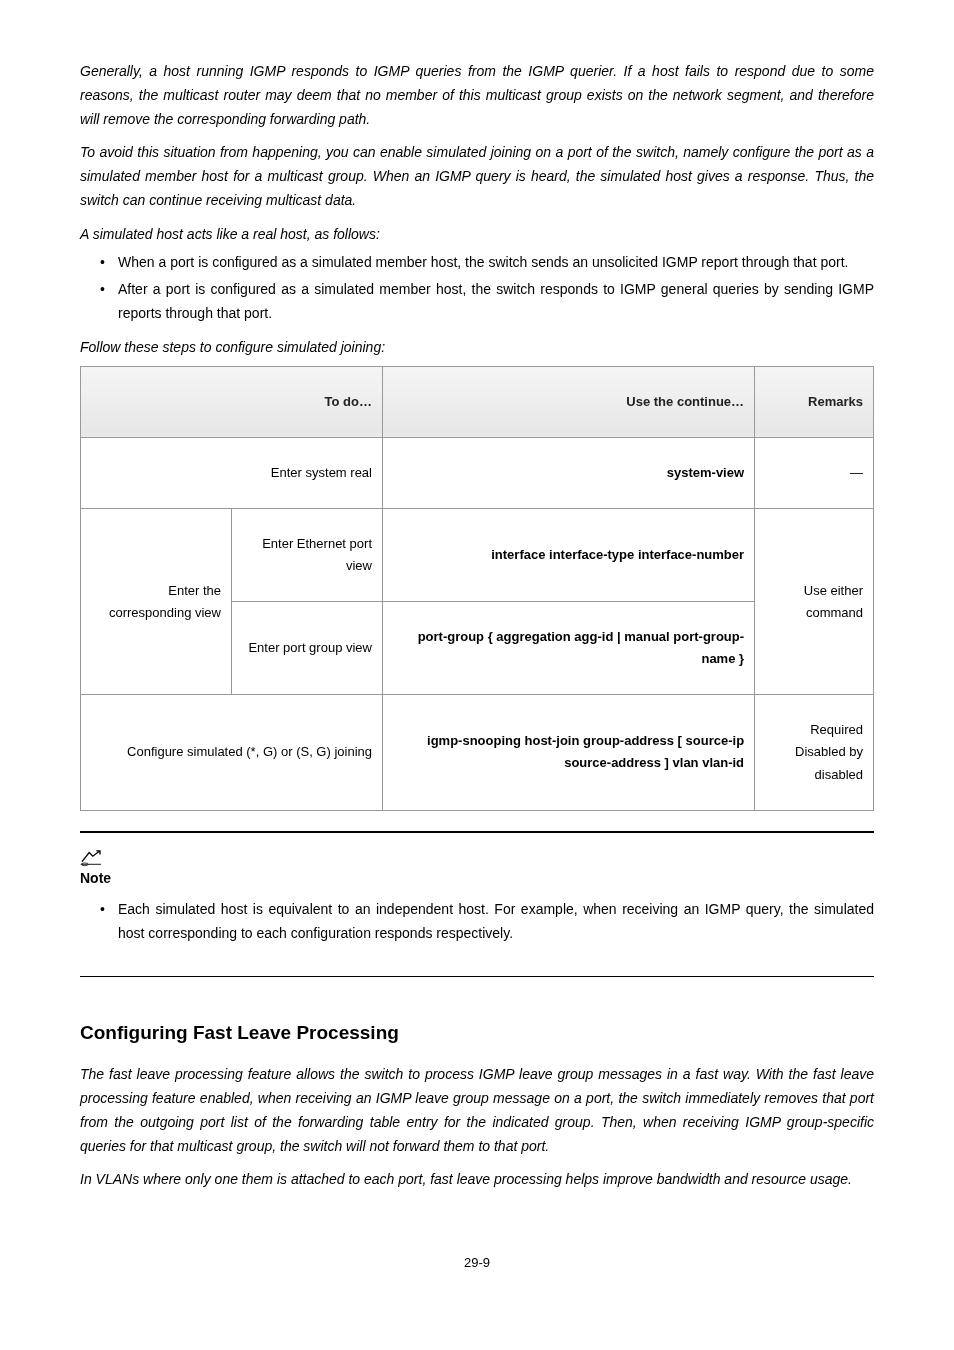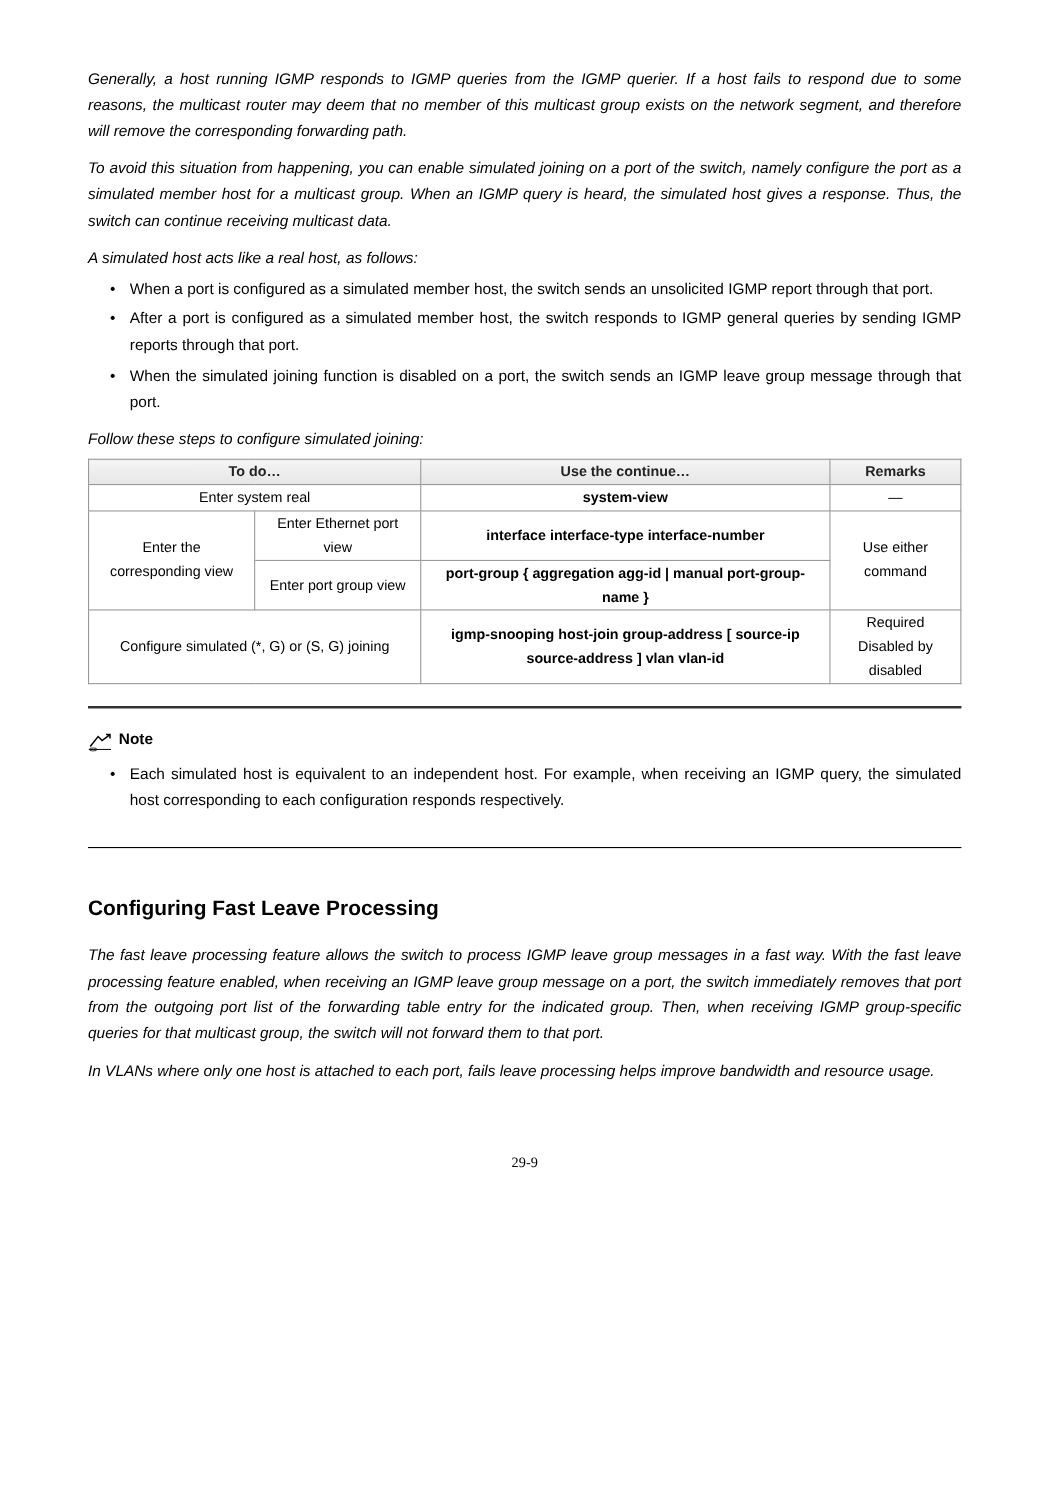--- a/index.html
+++ b/index.html
@@ -33,73 +33,72 @@
     top: 0;
   }
   table {
     width: 100%;
     border-collapse: collapse;
     margin: 6px 0 20px 0;
     font-size: 13px;
   }
   th, td {
     border: 1px solid #999;
-    padding: 0 10px;
-    text-align: center;
+    padding: 24px 10px;
+    text-align: right;
     vertical-align: middle;
   }
   th {
     background: linear-gradient(#f5f5f5,#e6e6e6);
     font-weight: bold;
     color: #222;
   }
   .note-box {
     border-top: 1px solid #000;
     border-bottom: 1px solid #000;
     padding: 8px 0 20px 0;
     margin-bottom: 40px;
   }
   .note-header {
     display: flex;
-    align-items: flex-end;
+    align-items: flex-start;
     font-weight: bold;
     margin: 8px 0 8px 0;
+    flex-direction: column;
   }
   .note-icon {
     width: 22px; height: 18px;
     margin-right: 6px;
   }
   h2.section {
     font-size: 19px;
     font-weight: bold;
     margin: 30px 0 14px 0;
   }
   .footer {
     text-align: center;
     font-size: 13px;
     margin-top: 60px;
-    font-family: Liberation Serif, serif;
   }
   .hr-sep { border-top:1px solid #000; margin:8px 0 0 0; }
 </style>
 </head>
 <body>
 
 <div class="block">
   <p>Generally, a host running IGMP responds to IGMP queries from the IGMP querier. If a host fails to respond due to some reasons, the multicast router may deem that no member of this multicast group exists on the network segment, and therefore will remove the corresponding forwarding path.</p>
 </div>
 <div class="block">
   <p>To avoid this situation from happening, you can enable simulated joining on a port of the switch, namely configure the port as a simulated member host for a multicast group. When an IGMP query is heard, the simulated host gives a response. Thus, the switch can continue receiving multicast data.</p>
 </div>
 <p>A simulated host acts like a real host, as follows:</p>
 
 <ul class="bullets">
   <li>When a port is configured as a simulated member host, the switch sends an unsolicited IGMP report through that port.</li>
   <li>After a port is configured as a simulated member host, the switch responds to IGMP general queries by sending IGMP reports through that port.</li>
-  <li>When the simulated joining function is disabled on a port, the switch sends an IGMP leave group message through that port.</li>
 </ul>
 
 <p>Follow these steps to configure simulated joining:</p>
 
 <table>
   <thead>
     <tr>
       <th colspan="2">To do…</th>
       <th>Use the continue…</th>
       <th>Remarks</th>
@@ -145,16 +144,16 @@
   <ul class="bullets">
     <li>Each simulated host is equivalent to an independent host. For example, when receiving an IGMP query, the simulated host corresponding to each configuration responds respectively.</li>
   </ul>
 </div>
 
 <h2 class="section">Configuring Fast Leave Processing</h2>
 <div class="block">
   <p>The fast leave processing feature allows the switch to process IGMP leave group messages in a fast way. With the fast leave processing feature enabled, when receiving an IGMP leave group message on a port, the switch immediately removes that port from the outgoing port list of the forwarding table entry for the indicated group. Then, when receiving IGMP group-specific queries for that multicast group, the switch will not forward them to that port.</p>
 </div>
 <div class="block">
-  <p>In VLANs where only one host is attached to each port, fails leave processing helps improve bandwidth and resource usage.</p>
+  <p>In VLANs where only one them is attached to each port, fast leave processing helps improve bandwidth and resource usage.</p>
 </div>
 
 <div class="footer">29-9</div>
 
 </body></html>

